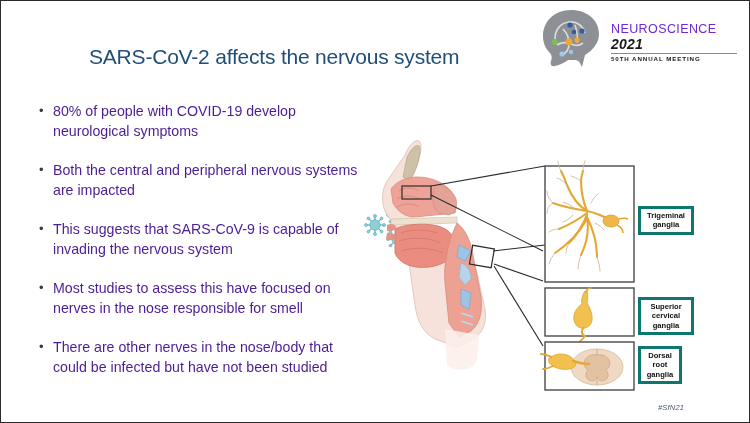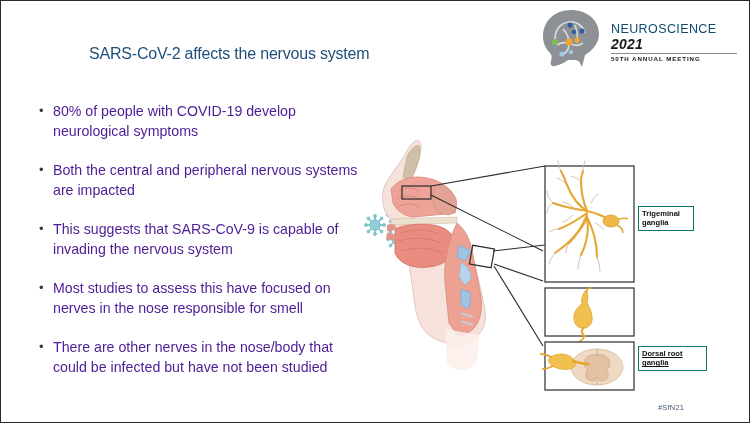--- a/index.html
+++ b/index.html
@@ -19,21 +19,21 @@
     box-sizing: border-box;
     overflow: hidden;
   }
 
   
   #slide-title {
     position: absolute;
     left: 88px;
     top: 44px;
     width: 500px;
-    font-size: 16px;
+    font-size: 21px;
     letter-spacing: -0.2px;
     color: #1f4e79;
     white-space: nowrap;
     font-weight: 400;
   }
 
   
   .logo-wrap {
     position: absolute;
     left: 540px;
@@ -50,21 +50,21 @@
   }
   .logo-text {
     position: absolute;
     left: 70px;
     top: 14px;
     width: 130px;
   }
   .logo-line1 {
     font-size: 12.5px;
     letter-spacing: 0.4px;
-    color: #0c4a6e;
+    color: #6d28d9;
     line-height: 1;
     font-weight: 400;
   }
   .logo-line2 {
     font-size: 14px;
     font-weight: bold;
     color: #1a1a1a;
     line-height: 1.15;
     letter-spacing: 0.2px;
     font-style: italic;
@@ -118,41 +118,43 @@
     width: 385px;
     height: 268px;
   }
   #figure svg {
     display: block;
   }
 
   
   .gang-label {
     position: absolute;
-    border: 1px solid #0f766e;
+    border: 3px solid #0f766e;
     background: #ffffff;
     font-size: 7.6px;
     font-weight: bold;
     line-height: 9.4px;
     color: #111111;
+    text-align: center;
     padding: 2px 3px;
     box-sizing: border-box;
   }
   #label-trigeminal { left: 637px; top: 205px; width: 56px; }
   #label-superior   { left: 637px; top: 296px; width: 56px; }
-  #label-dorsal     { left: 637px; top: 345px; width: 69px; text-decoration: underline; }
+  #label-dorsal     { left: 637px; top: 345px; width: 44px; }
 
   
   #hashtag {
     position: absolute;
     left: 657px;
     top: 402px;
     font-size: 7.5px;
     color: #4a5a74;
     letter-spacing: 0.2px;
+    font-style: italic;
   }
 </style>
 </head>
 <body>
 
 <div id="slide">
 
   <div id="slide-title">SARS-CoV-2 affects the nervous system</div>
 
   <div class="logo-wrap">
@@ -400,17 +402,18 @@
         <path d="M190 224 C196 220 204 220 210 224 C214 227 216 230 214 233
                  C212 236 206 237 200 236 C194 235 189 232 188 229 C187 226 188 225 190 224 Z" fill="#f1c04f" stroke="#d9a52f" stroke-width="0.8"></path>
         <path d="M212 228 C218 230 223 231 228 231" stroke="#e5a633" stroke-width="2.4" fill="none" stroke-linecap="round"></path>
         <path d="M190 224 C186 222 183 221 180 221" stroke="#e5a633" stroke-width="2.2" fill="none" stroke-linecap="round"></path>
         <path d="M192 233 C188 235 185 236 182 236" stroke="#e5a633" stroke-width="1.8" fill="none" stroke-linecap="round"></path>
       </g>
     </svg>
   </div>
 
   <div class="gang-label" id="label-trigeminal">Trigeminal ganglia</div>
+  <div class="gang-label" id="label-superior">Superior cervical ganglia</div>
   <div class="gang-label" id="label-dorsal">Dorsal root ganglia</div>
 
   <div id="hashtag">#SfN21</div>
 
 </div>
 
 </body></html>

